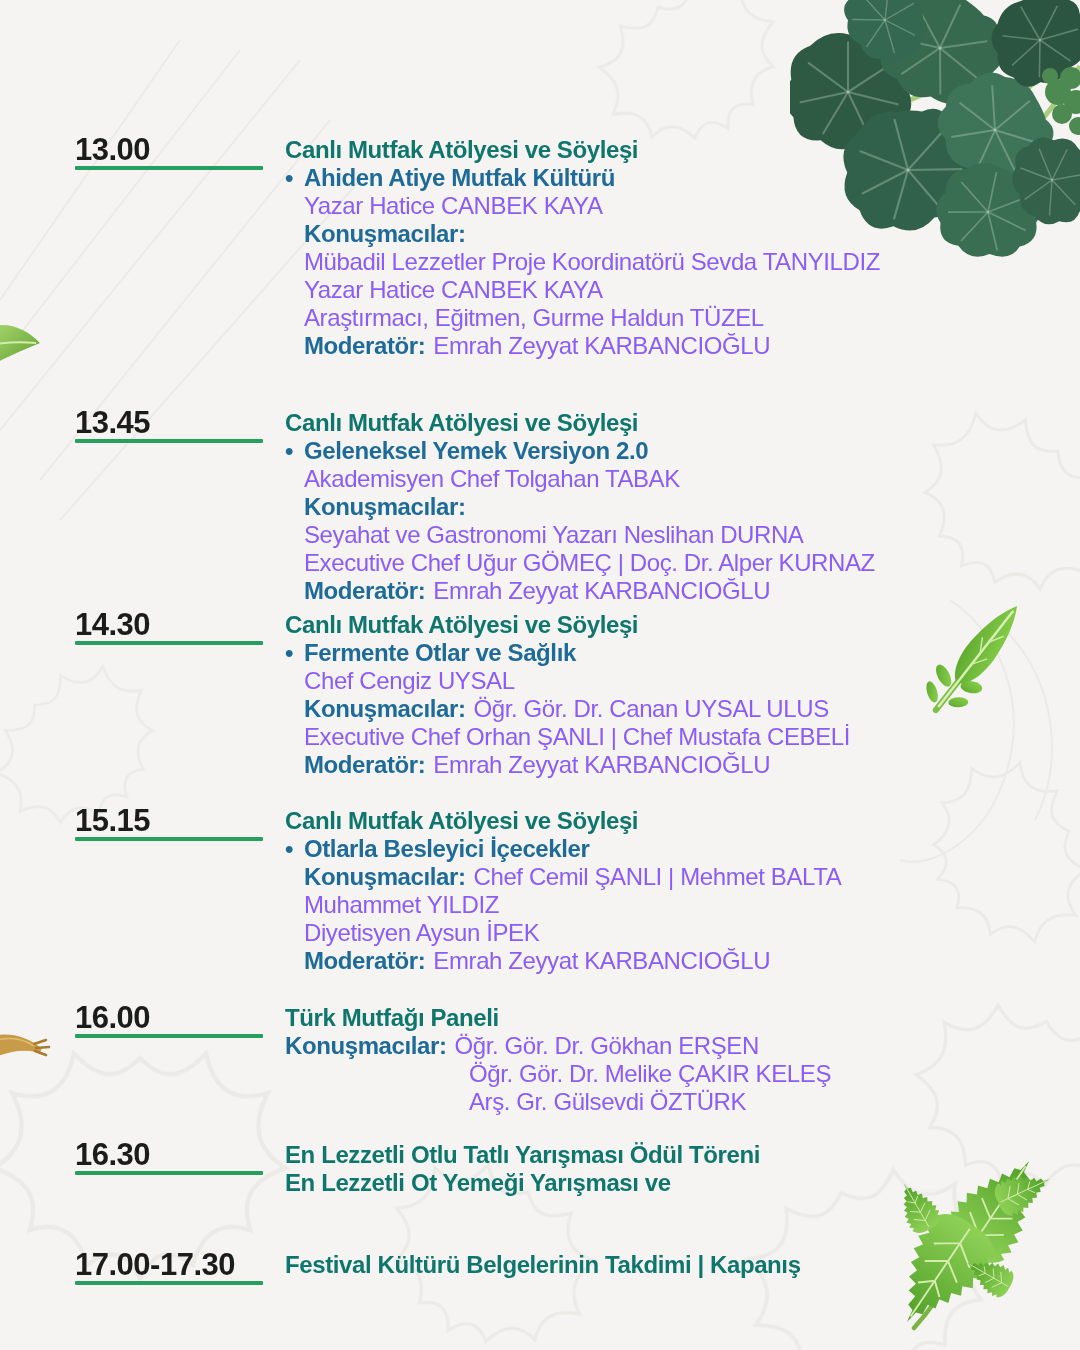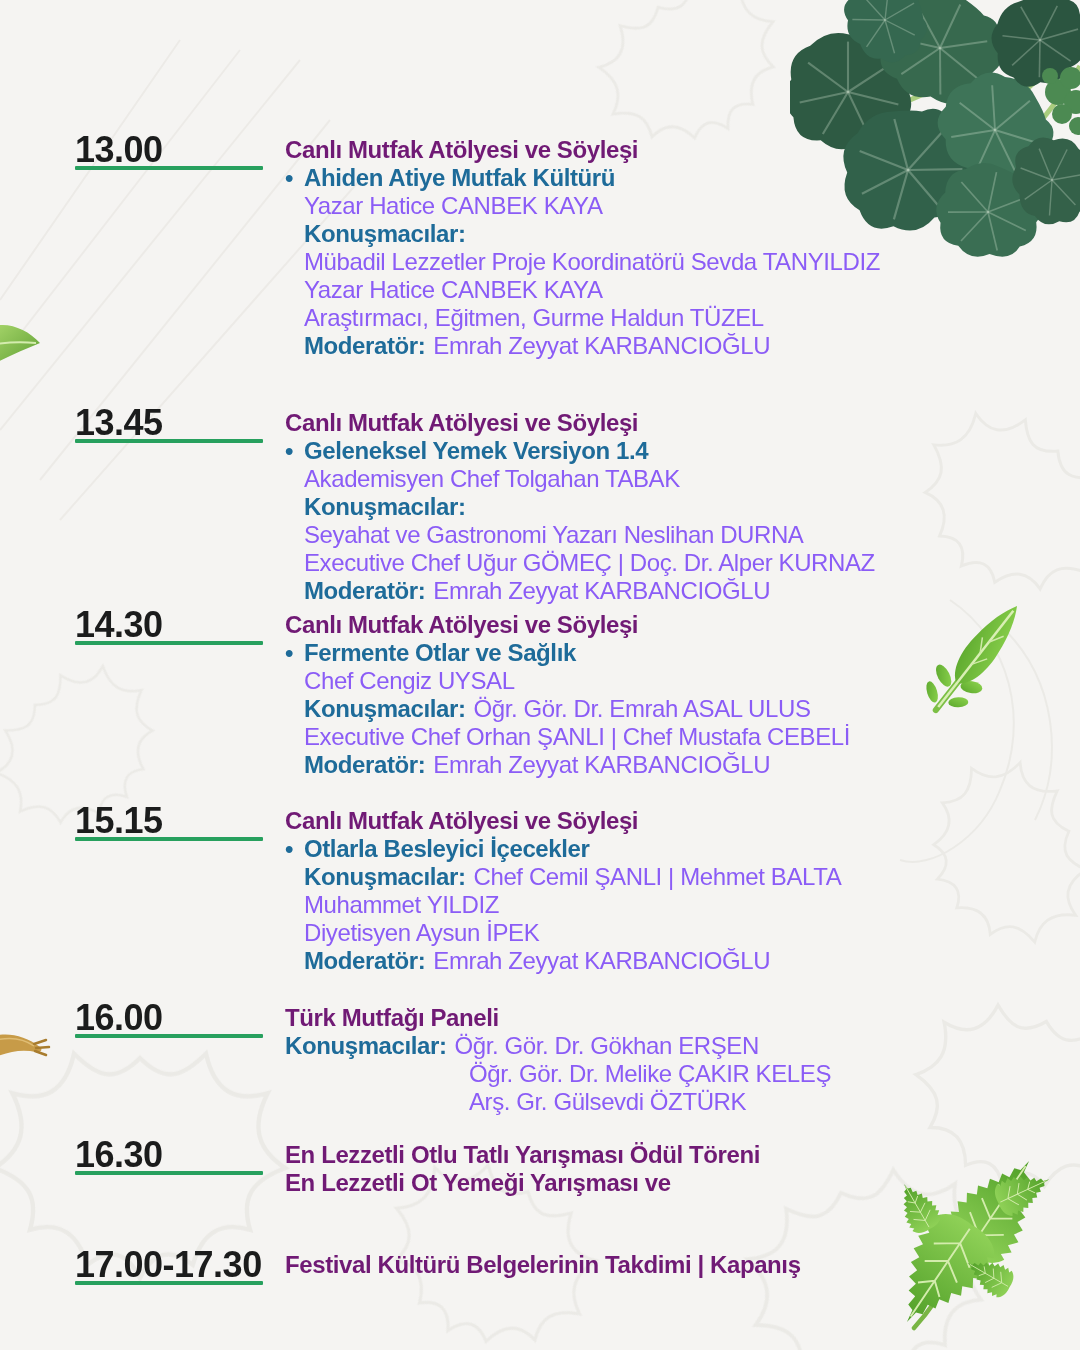--- a/index.html
+++ b/index.html
@@ -21,31 +21,31 @@
   .deco-arugula  { top:560px; left:915px; width:125px; height:155px; }
   .deco-leaftip  { top:316px; left:0; width:44px; height:58px; }
   .deco-pod      { top:1024px; left:0; width:52px; height:42px; }
   .deco-nettle   { top:1148px; left:862px; width:205px; height:200px; }
 
   
   .schedule { position:absolute; inset:0; z-index:2; }
   .row { position:absolute; left:75px; right:20px; }
   .time-cell { position:absolute; left:0; top:0; width:200px; }
   .time {
-    font-size:36px; font-weight:700; color:#1b1c1c;
+    font-size:31px; font-weight:700; color:#1b1c1c;
     line-height:27px; letter-spacing:-0.5px; white-space:nowrap;
   }
   .time-underline {
     width:188px; height:4px; background:#27a05e; margin-top:3px; border-radius:1px;
   }
   .content { margin-left:210px; }
   .line {
     font-size:24px; line-height:28px; white-space:nowrap; letter-spacing:-0.4px;
   }
-  .t-title { font-weight:700; color:#701a75; }
+  .t-title { font-weight:700; color:#0f766e; }
   .t-bluebold { font-weight:700; color:#1e6b99; }
   .t-blue { font-weight:400; color:#8b5cf6; }
   .label { margin-right:8px; }
   .l-ind { padding-left:19px; }
   .l-ind2 { padding-left:184px; }
   .bullet { display:inline-block; width:19px; color:#1e6b99; font-weight:700; }
 </style>
 </head>
 <body>
 
@@ -228,39 +228,39 @@
       </div>
     </div>
 
     <div class="row" style="top:409px">
       <div class="time-cell">
         <div class="time">13.45</div>
         <div class="time-underline"></div>
       </div>
       <div class="content">
         <div class="line t-title">Canlı Mutfak Atölyesi ve Söyleşi</div>
-        <div class="line"><span class="bullet">•</span><span class="t-bluebold">Geleneksel Yemek Versiyon 1.4</span></div>
+        <div class="line"><span class="bullet">•</span><span class="t-bluebold">Geleneksel Yemek Versiyon 2.0</span></div>
         <div class="line l-ind t-blue">Akademisyen Chef Tolgahan TABAK</div>
         <div class="line l-ind t-bluebold">Konuşmacılar:</div>
         <div class="line l-ind t-blue">Seyahat ve Gastronomi Yazarı Neslihan DURNA</div>
         <div class="line l-ind t-blue">Executive Chef Uğur GÖMEÇ | Doç. Dr. Alper KURNAZ</div>
         <div class="line l-ind"><span class="t-bluebold label">Moderatör:</span><span class="t-blue">Emrah Zeyyat KARBANCIOĞLU</span></div>
       </div>
     </div>
 
     <div class="row" style="top:611px">
       <div class="time-cell">
         <div class="time">14.30</div>
         <div class="time-underline"></div>
       </div>
       <div class="content">
         <div class="line t-title">Canlı Mutfak Atölyesi ve Söyleşi</div>
         <div class="line"><span class="bullet">•</span><span class="t-bluebold">Fermente Otlar ve Sağlık</span></div>
         <div class="line l-ind t-blue">Chef Cengiz UYSAL</div>
-        <div class="line l-ind"><span class="t-bluebold label">Konuşmacılar:</span><span class="t-blue">Öğr. Gör. Dr. Emrah ASAL ULUS</span></div>
+        <div class="line l-ind"><span class="t-bluebold label">Konuşmacılar:</span><span class="t-blue">Öğr. Gör. Dr. Canan UYSAL ULUS</span></div>
         <div class="line l-ind t-blue">Executive Chef Orhan ŞANLI | Chef Mustafa CEBELİ</div>
         <div class="line l-ind"><span class="t-bluebold label">Moderatör:</span><span class="t-blue">Emrah Zeyyat KARBANCIOĞLU</span></div>
       </div>
     </div>
 
     <div class="row" style="top:807px">
       <div class="time-cell">
         <div class="time">15.15</div>
         <div class="time-underline"></div>
       </div>

